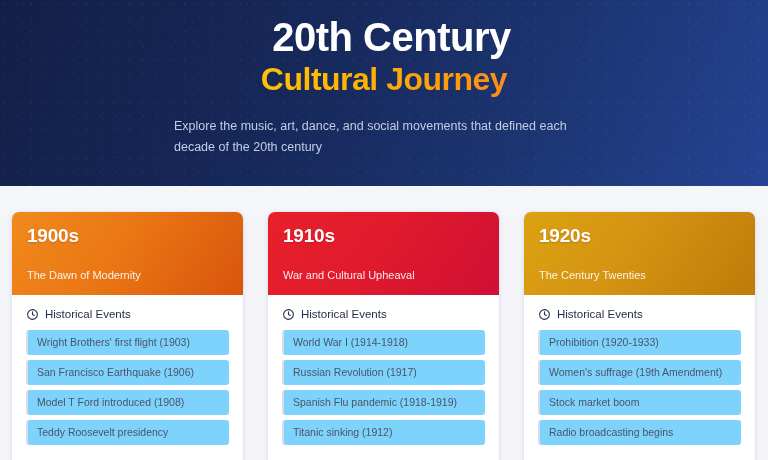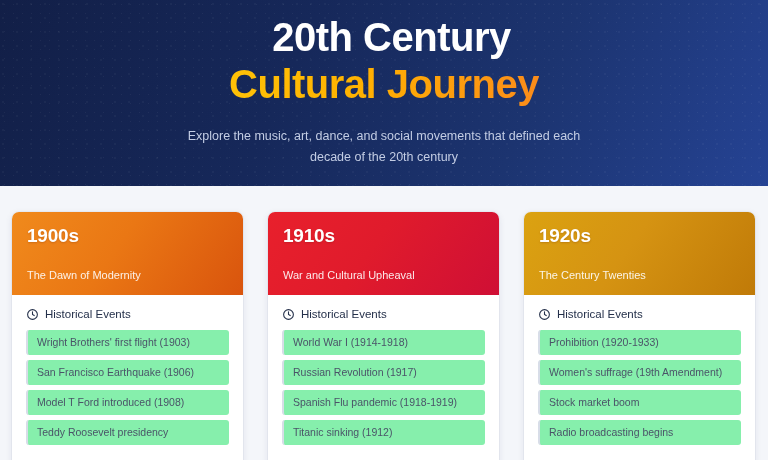--- a/index.html
+++ b/index.html
@@ -32,29 +32,29 @@
     height:100%;
     display:flex; flex-direction:column;
     align-items:center; justify-content:flex-start;
     padding-top:14px;
   }
   .title-line1{
     font-size:40px; font-weight:700; letter-spacing:-.5px;
     color:#ffffff; line-height:1.15;margin-left:15px;
   }
   .title-line2{
-    font-size:40px; font-weight:700; letter-spacing:-.5px;
+    font-size:32px; font-weight:700; letter-spacing:-.5px;
     line-height:1.2;
     background:linear-gradient(90deg,#ffc107 0%, #ffb300 40%, #fb8c1a 100%);
     -webkit-background-clip:text; background-clip:text;
     -webkit-text-fill-color:transparent; color:#ffb300;
   }
   .hero-sub{
     margin-top:18px;
-    width:420px; text-align:center;
+    width:420px; text-align:left;
     font-size:12.5px; line-height:1.65;
     color:#c3cde4;
   }
 
   
   .board{
     position:relative;
     width:768px;
     height:332px;
     background:#f4f6fa;
@@ -104,21 +104,21 @@
     display:flex; align-items:center; gap:6px;
     font-size:11.5px; font-weight:400; color:#24304a;
     margin-bottom:9px;
   }
   .sec-title.music{ margin-top:30px;align-items:center; }
   .ico{ display:inline-flex; width:13px; height:13px; flex:0 0 13px; }
   .ico svg{ width:13px; height:13px; display:block; }
 
   .events{ display:flex; flex-direction:column; gap:5px; }
   .event{
-    background:#86efac;
+    background:#7dd3fc;
     border-left:2px solid #d8dde8;
     border-radius:3px;
     padding:6px 8px 6px 9px;
     font-size:10.5px; line-height:1.25;
     color:#4a5468;
     white-space:nowrap; overflow:hidden; text-overflow:ellipsis;
   }
 </style>
 </head>
 <body>

